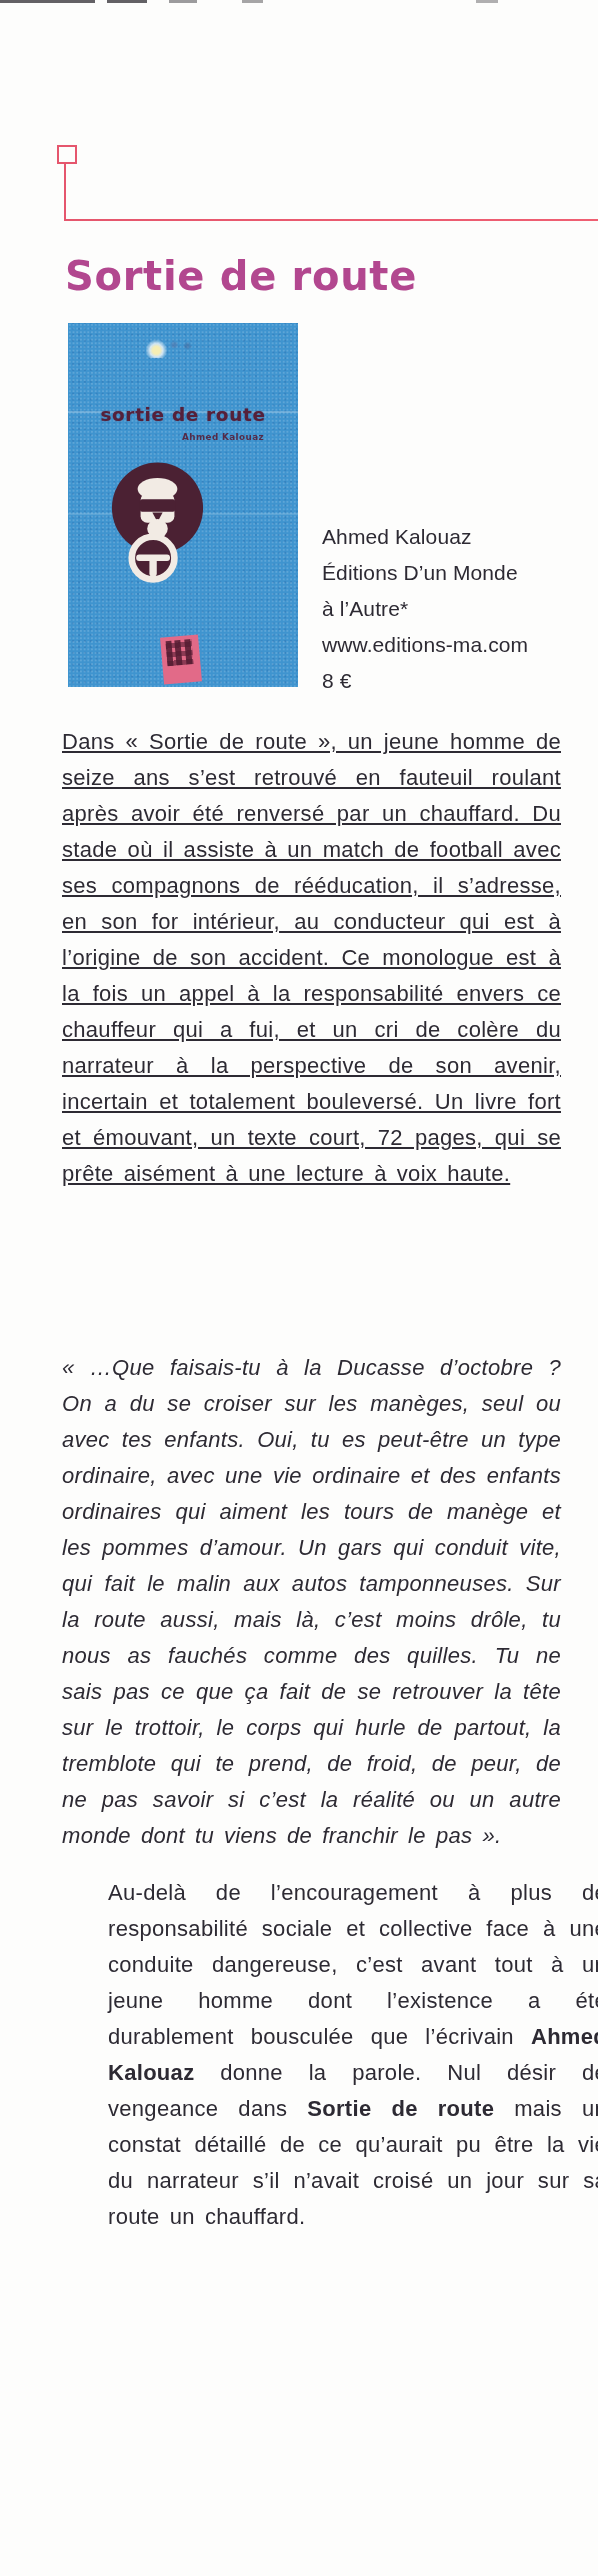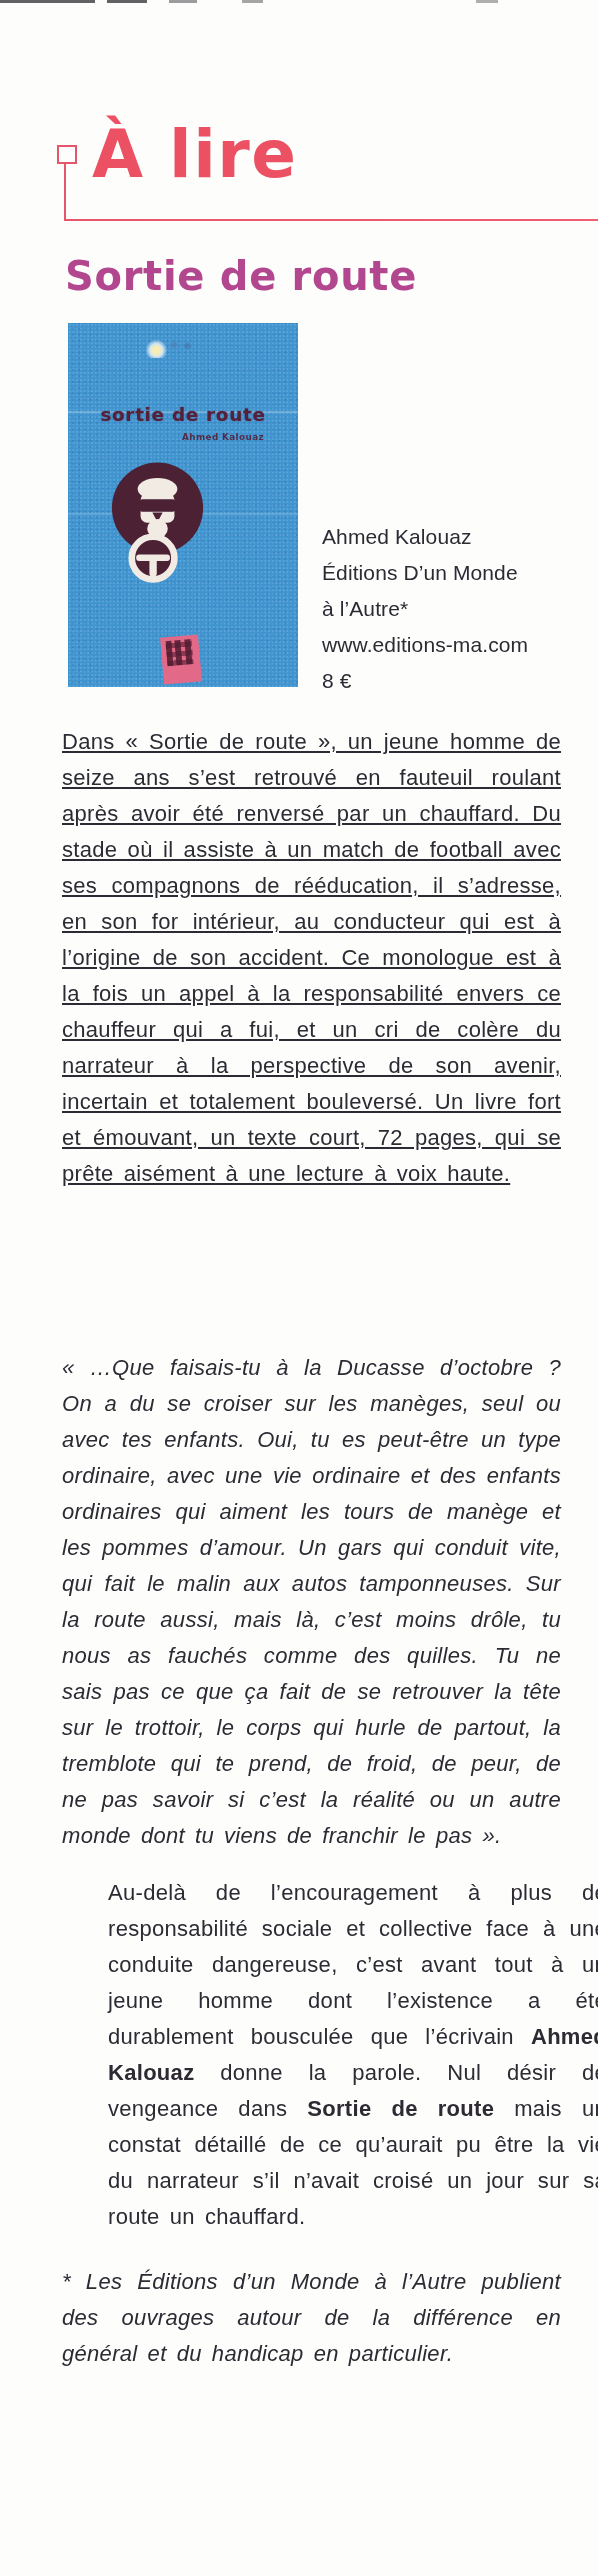--- a/index.html
+++ b/index.html
@@ -116,21 +116,20 @@
 
   <div class="scan-mark" style="left:0;width:95px;"></div>
   <div class="scan-mark" style="left:107px;width:40px;"></div>
   <div class="scan-mark" style="left:169px;width:28px;opacity:.5;"></div>
   <div class="scan-mark" style="left:242px;width:20.6px;opacity:.45;"></div>
   <div class="scan-mark" style="left:476px;width:22px;opacity:.4;"></div>
 
   <div class="section-square"></div>
   <div class="section-vline"></div>
   <div class="section-hline"></div>
-  <div class="section-title">À lire</div>
 
   <div class="article-title">Sortie de route</div>
 
   <div class="cover">
     <div class="cover-streak" style="top:88px;"></div>
     <div class="cover-streak" style="top:190px;opacity:.6;"></div>
     <div class="cover-logo"></div>
     <div class="cover-title">sortie de route</div>
     <div class="cover-author">Ahmed Kalouaz</div>
     <svg class="cover-face" width="109" height="125" viewBox="0 0 148 170">
@@ -156,17 +155,16 @@
     <div>www.editions-ma.com</div>
     <div>8 €</div>
   </div>
 
   <p class="para p1">Dans « Sortie de route », un jeune homme de seize ans s’est retrouvé en fauteuil roulant après avoir été renversé par un chauffard. Du stade où il assiste à un match de football avec ses compagnons de rééducation, il s’adresse, en son for intérieur, au conducteur qui est à l’origine de son accident. Ce monologue est à la fois un appel à la responsabilité envers ce chauffeur qui a fui, et un cri de colère du narrateur à la perspective de son avenir, incertain et totalement bouleversé. Un livre fort et émouvant, un texte court, 72 pages, qui se prête aisément à une lecture à voix haute.</p>
 
   <p class="para italic p2">« …Que faisais-tu à la Ducasse d’octobre ? On a du se croiser sur les manèges, seul ou avec tes enfants. Oui, tu es peut-être un type ordinaire, avec une vie ordinaire et des enfants ordinaires qui aiment les tours de manège et les pommes d’amour. Un gars qui conduit vite, qui fait le malin aux autos tamponneuses. Sur la route aussi, mais là, c’est moins drôle, tu nous as fauchés comme des quilles. Tu ne sais pas ce que ça fait de se retrouver la tête sur le trottoir, le corps qui hurle de partout, la tremblote qui te prend, de froid, de peur, de ne pas savoir si c’est la réalité ou un autre monde dont tu viens de franchir le pas ».</p>
 
   <p class="para p3"><span>Au-delà de l’encouragement à plus de responsabilité sociale et collective face à une conduite dangereuse, c’est avant tout à un jeune homme dont l’existence a été durablement bousculée que l’écrivain </span><b>Ahmed Kalouaz</b><span> donne la parole. Nul désir de vengeance dans </span><b>Sortie de route</b><span> mais un constat détaillé de ce qu’aurait pu être la vie du narrateur s’il n’avait croisé un jour sur sa route un chauffard.</span></p>
 
-  <p class="para italic p4">* Les Éditions d’un Monde à l’Autre publient des ouvrages autour de la différence en général et du handicap en particulier.</p>
 
 
 </div>
 
 
 </body></html>

